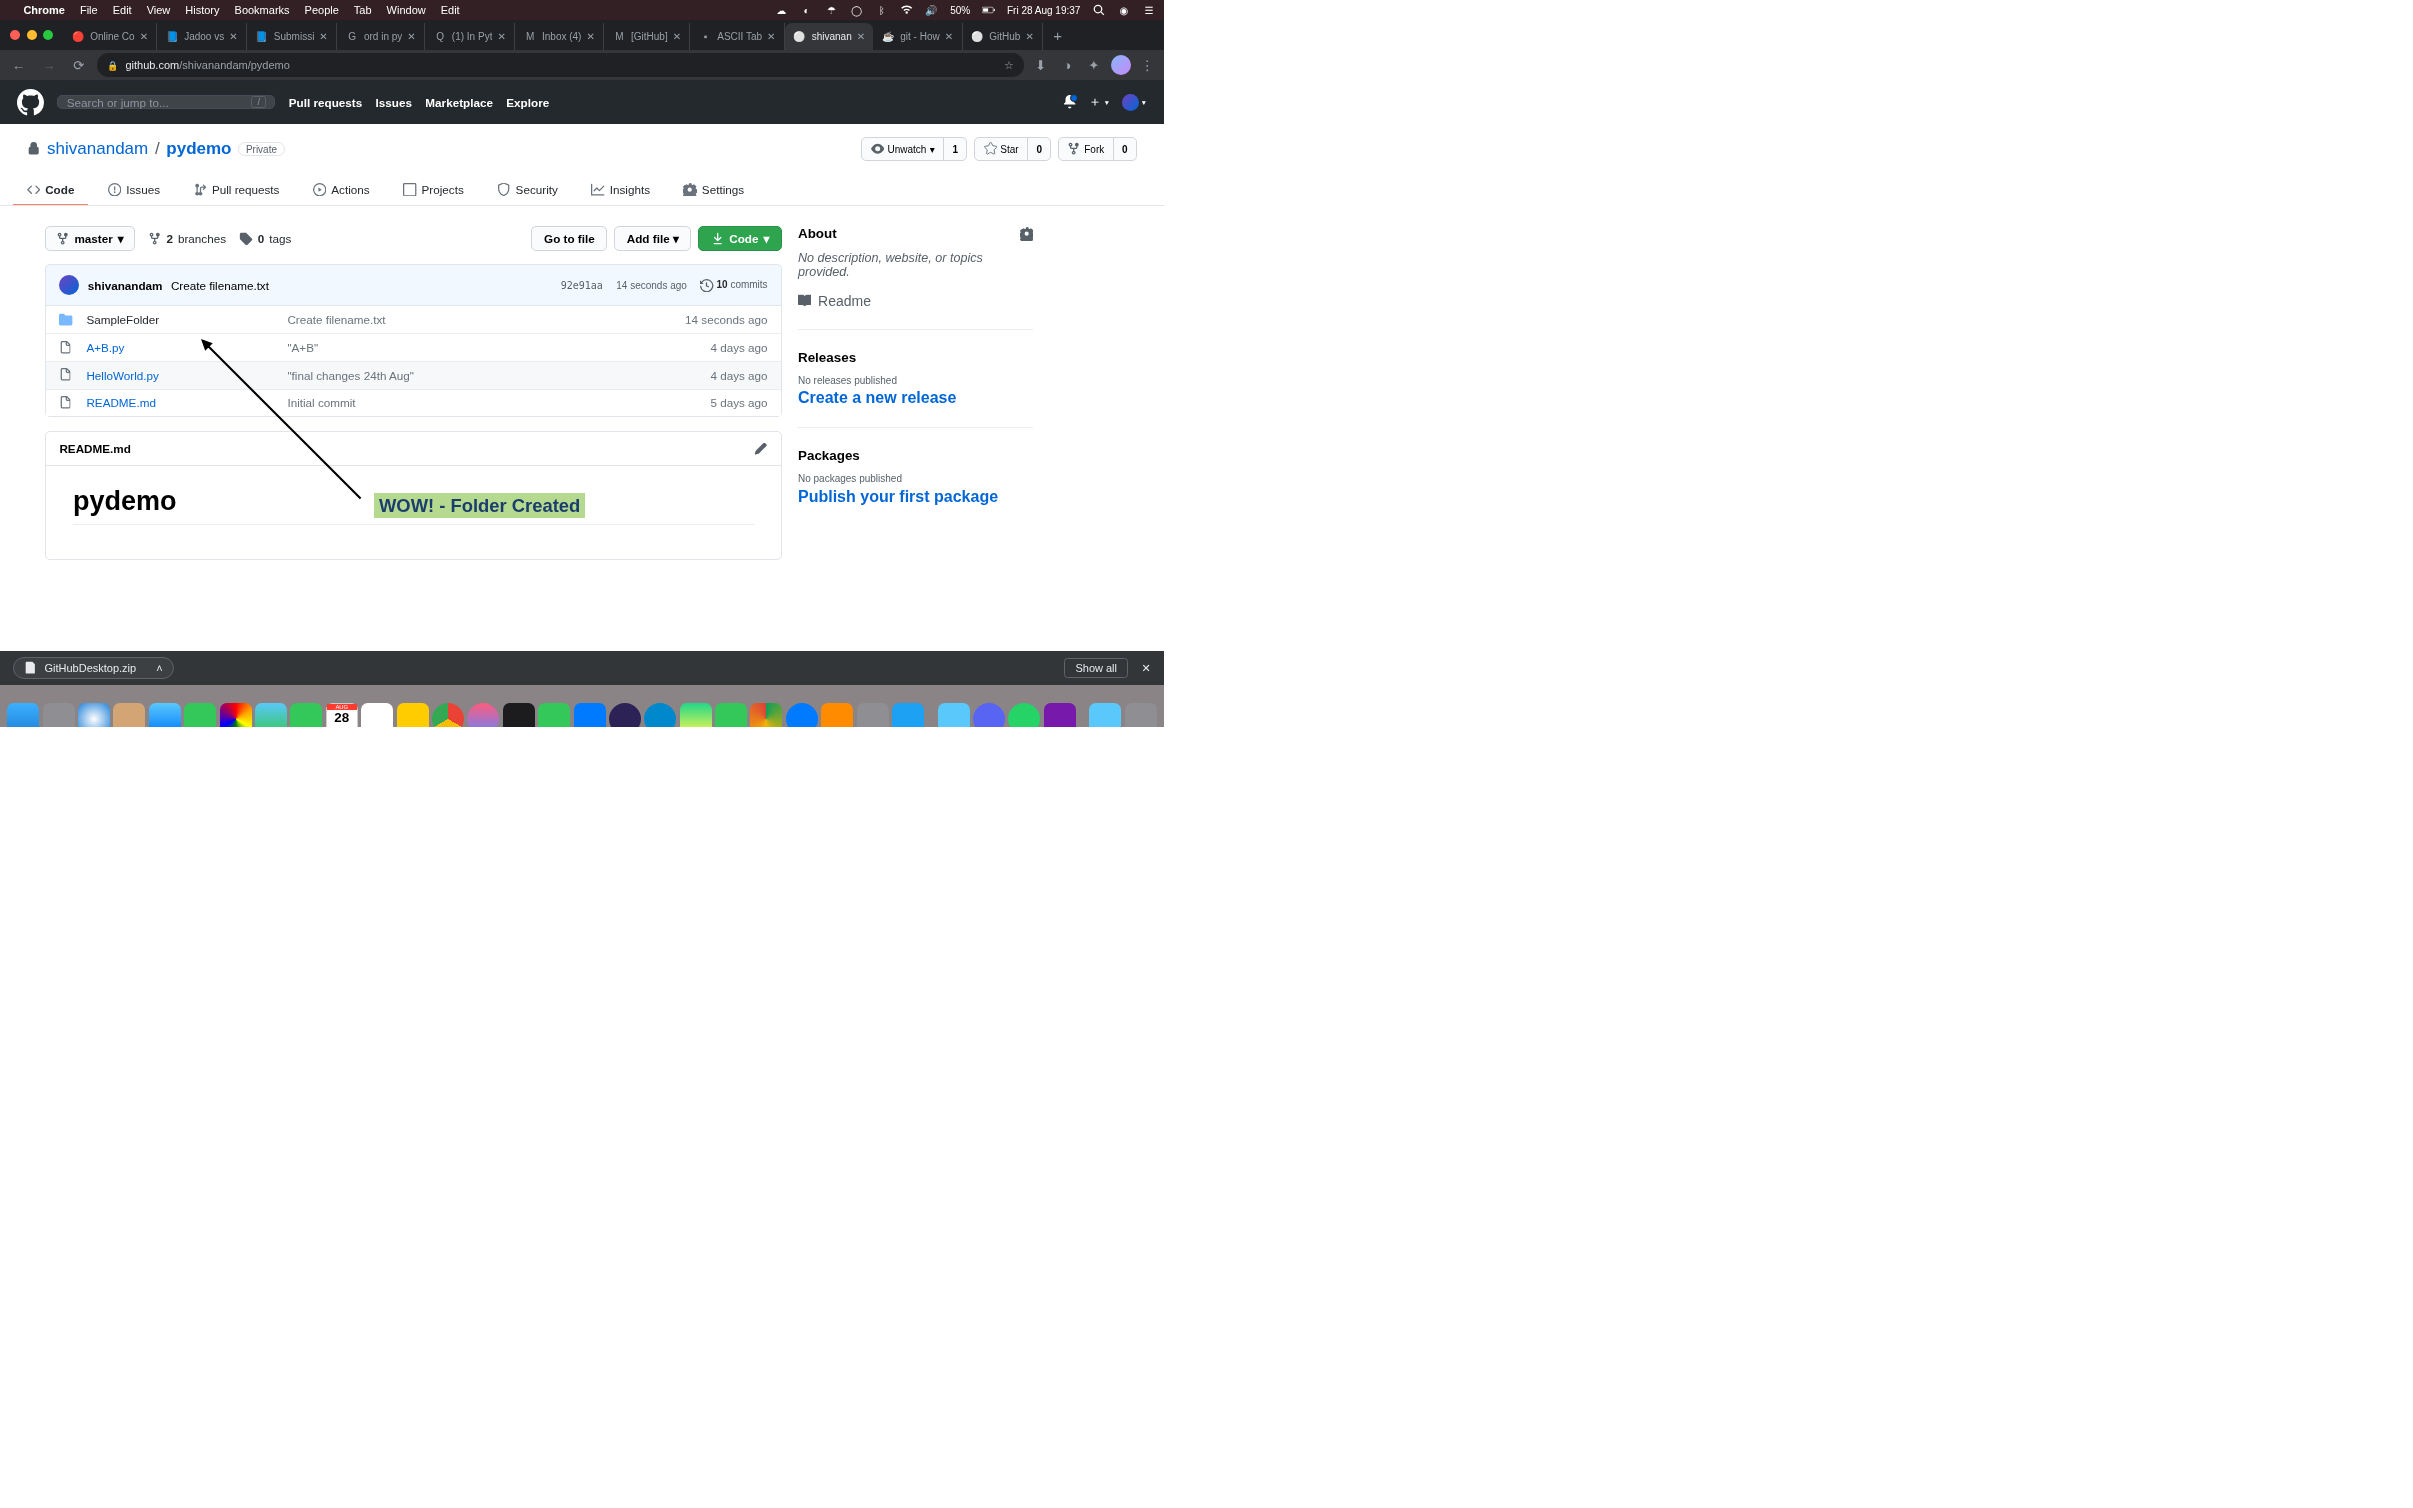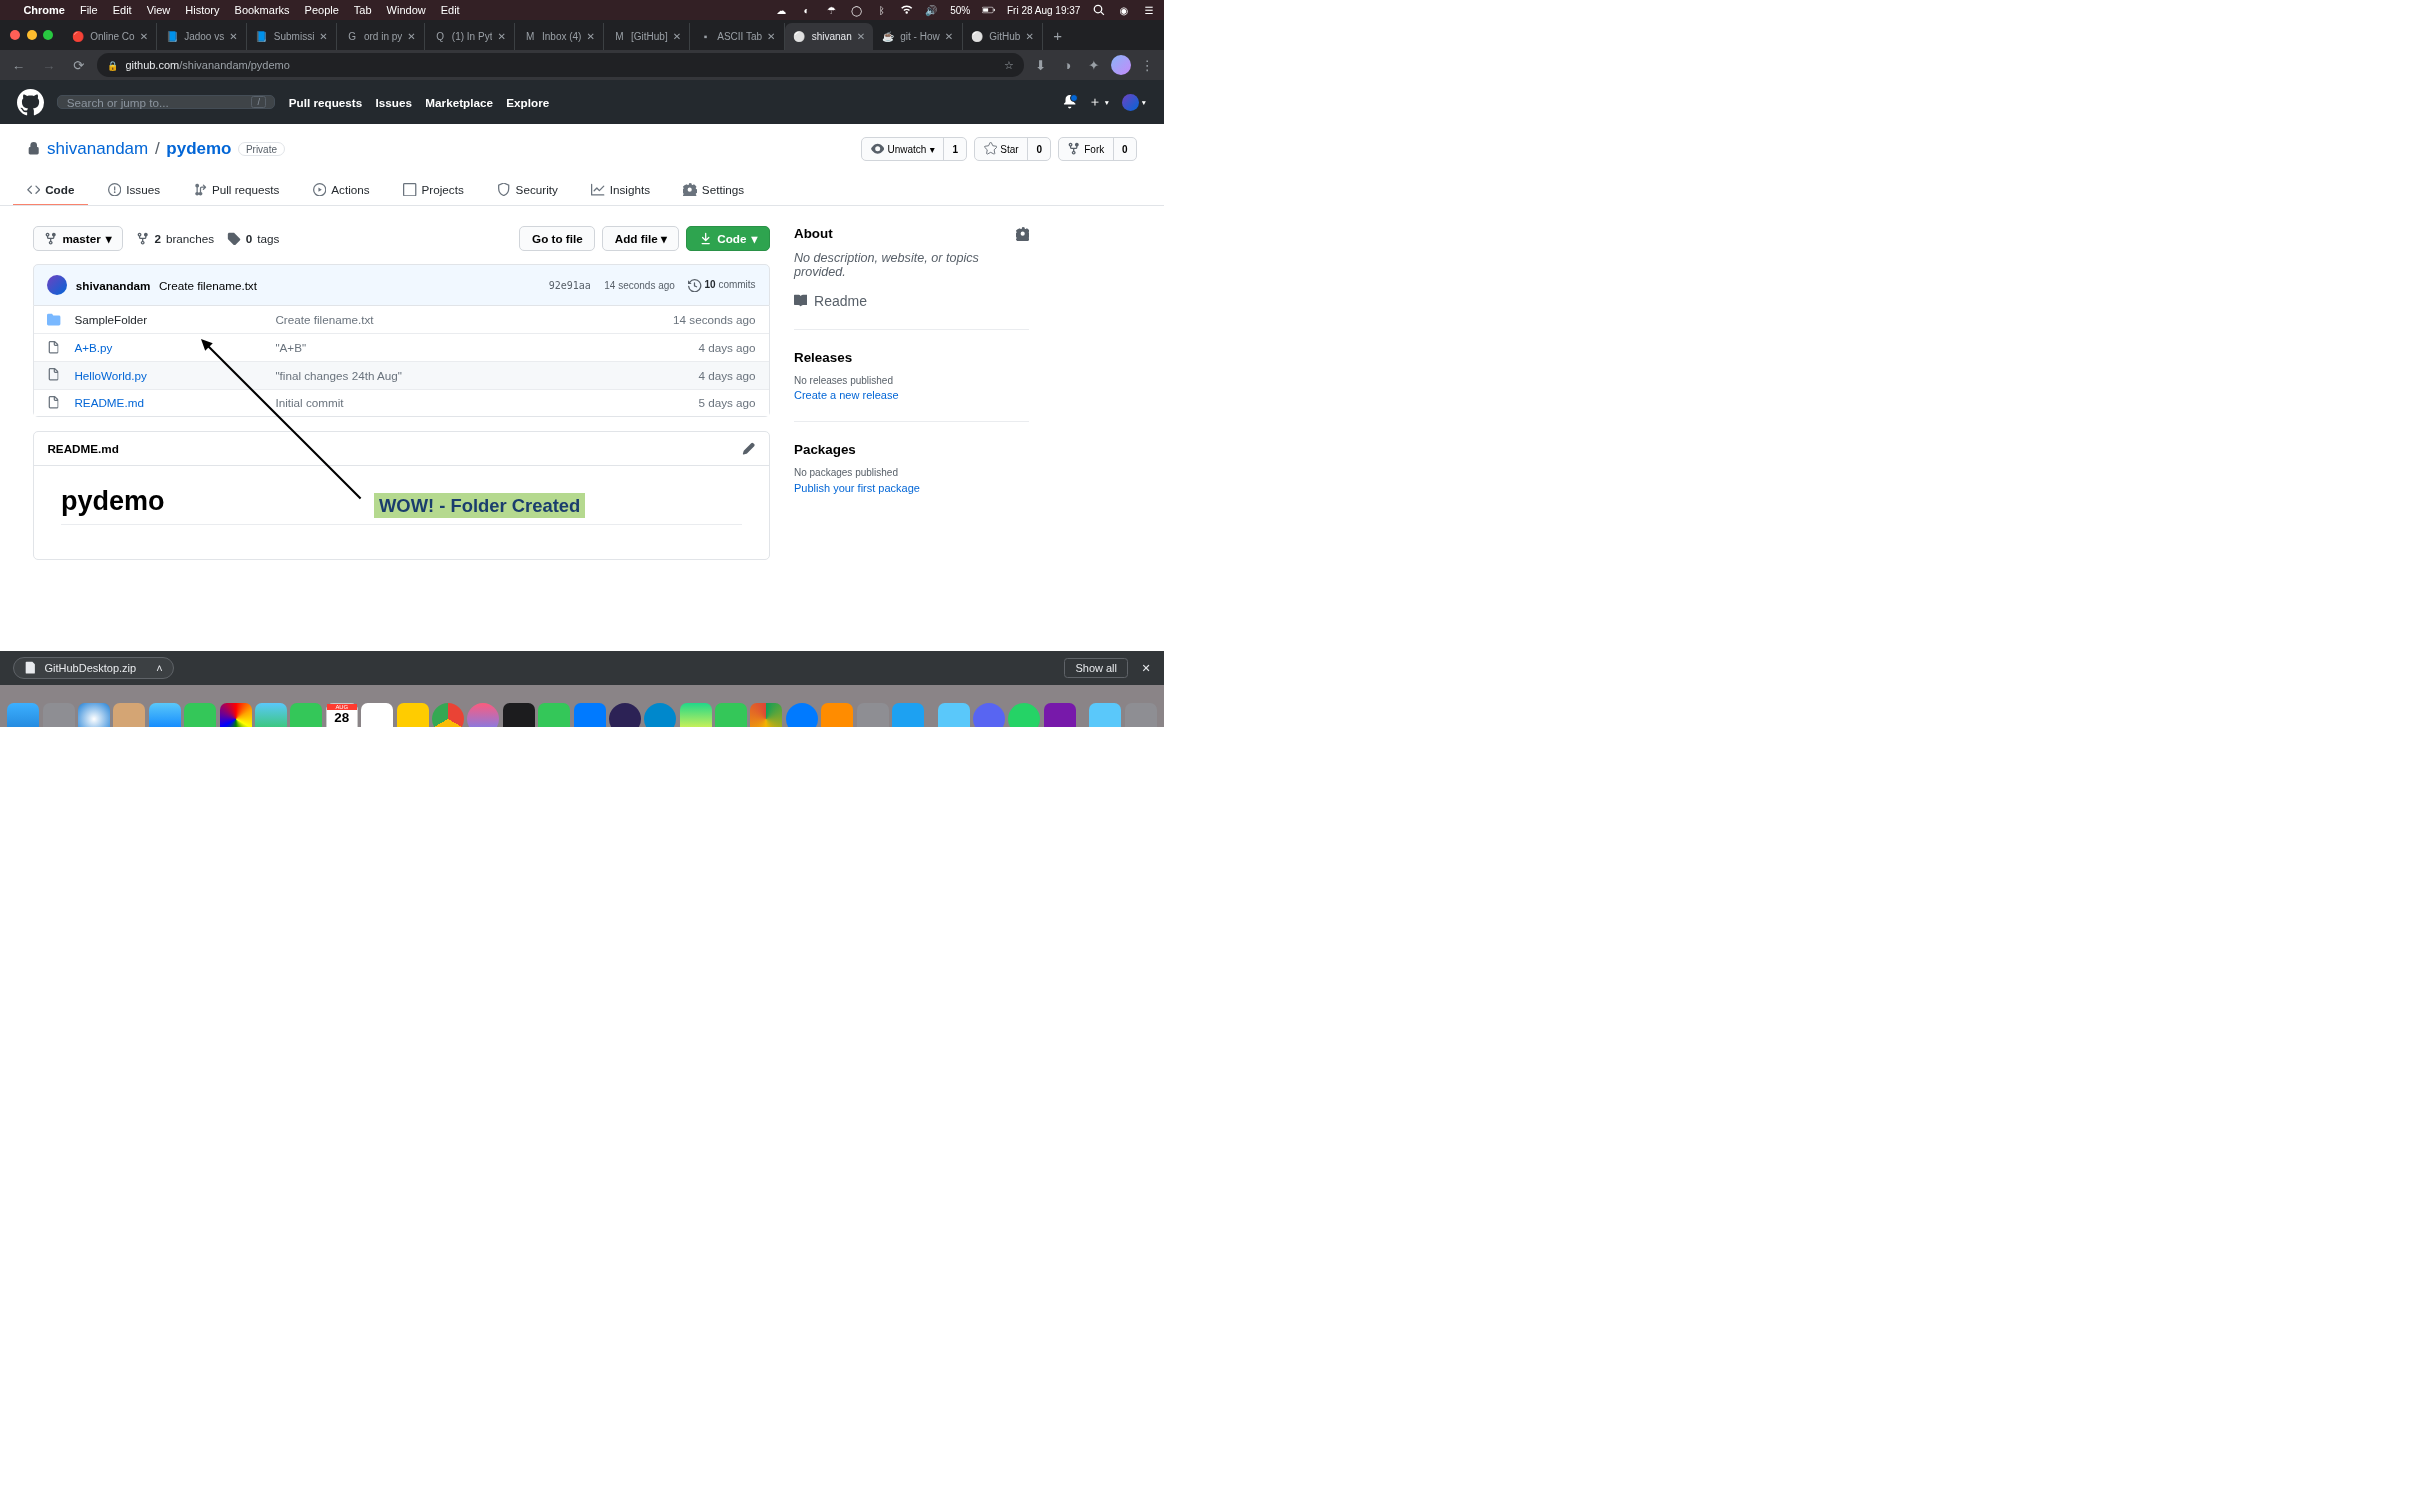--- a/index.html
+++ b/index.html
@@ -62,21 +62,21 @@
 .counter-btn { display: flex; align-items: center; border: 0.8px solid #d1d5da; border-radius: 5px; font-size: 10px; background: #fafbfc; height: 23.5px; }
 .counter-btn .label { padding: 0 8.4px; display: flex; align-items: center; gap: 3.4px; border-right: 0.8px solid #d1d5da; height: 100%; }
 .counter-btn .count { padding: 0 8.4px; font-weight: 600; }
 
 .repo-tabs { display: flex; gap: 6.7px; border-bottom: 0.8px solid #e1e4e8; padding: 0 13.4px; }
 .repo-tab { padding: 8.4px 13.4px; font-size: 11.7px; color: #24292e; display: flex; align-items: center; gap: 5px; border-bottom: 1.7px solid transparent; }
 .repo-tab.active { border-bottom-color: #f9826c; font-weight: 600; }
 .repo-tab .icon { color: #6a737d; }
 
 
-.main { display: flex; padding: 20px 33px; gap: 24px; }
+.main { display: flex; padding: 20px 33px; gap: 16px; margin-left: 12px; }
 .main-left { flex: 1; max-width: 737px; }
 .main-right { width: 235px; }
 
 .file-nav-row { display: flex; align-items: center; gap: 13.4px; margin-bottom: 13.4px; }
 .branch-btn { border: 0.8px solid #d1d5da; border-radius: 5px; background: #fafbfc; padding: 4.2px 10px; font-size: 11.7px; font-weight: 600; display: flex; align-items: center; gap: 5px; }
 .branch-info { font-size: 11.7px; color: #24292e; display: flex; align-items: center; gap: 5px; }
 .branch-info b { font-weight: 600; }
 .file-nav-right { margin-left: auto; display: flex; gap: 6.7px; }
 .btn { border: 0.8px solid #d1d5da; border-radius: 5px; background: #fafbfc; padding: 4.2px 11.7px; font-size: 11.7px; font-weight: 600; }
 .btn-primary { background: #2ea44f; color: #fff; border-color: #2a9147; display: flex; align-items: center; gap: 5px; }
@@ -104,21 +104,21 @@
 .readme-box { border: 0.8px solid #e1e4e8; border-radius: 5px; margin-top: 13.4px; }
 .readme-head { padding: 10px 13.4px; display: flex; align-items: center; justify-content: space-between; font-weight: 600; font-size: 11.7px; border-bottom: 0.8px solid #e1e4e8; }
 .readme-body { padding: 20px 27px 34px; }
 .readme-body h1 { font-size: 27px; font-weight: 600; border-bottom: 0.8px solid #eaecef; padding-bottom: 6.7px; }
 
 
 .sidebar-section { margin-bottom: 20px; border-bottom: 0.8px solid #eaecef; padding-bottom: 20px; }
 .sidebar-section:last-child { border-bottom: none; }
 .sidebar-section h3 { font-size: 13.4px; font-weight: 600; margin-bottom: 10px; display: flex; justify-content: space-between; align-items: center; }
 .sidebar-section .desc { color: #586069; font-style: italic; font-size: 12.6px; margin-bottom: 13.4px; }
-.sidebar-section .link { color: #0366d6; font-size: 11px; text-decoration: none; display: block; margin-top: 3.4px; }
+.sidebar-section .link { color: #0366d6; font-size: 16px; text-decoration: none; display: block; margin-top: 3.4px; font-weight: bold; }
 .sidebar-section .muted { color: #586069; font-size: 10px; }
 .readme-link { display: flex; align-items: center; gap: 6.7px; color: #586069; font-size: 14px; }
 .lang-bar { height: 6.7px; background: #3572A5; border-radius: 3.4px; margin-bottom: 8.4px; }
 .lang-item { display: flex; align-items: center; gap: 5px; font-size: 10px; }
 .lang-dot { width: 6.7px; height: 6.7px; border-radius: 50%; background: #3572A5; }
 
 
 .annotation-arrow { position: absolute; pointer-events: none; }
 .annotation-text { position: absolute; background: #b5d98f; color: #1a3d6d; font-size: 18.4px; font-weight: 700; padding: 1.7px 5px; }
 

